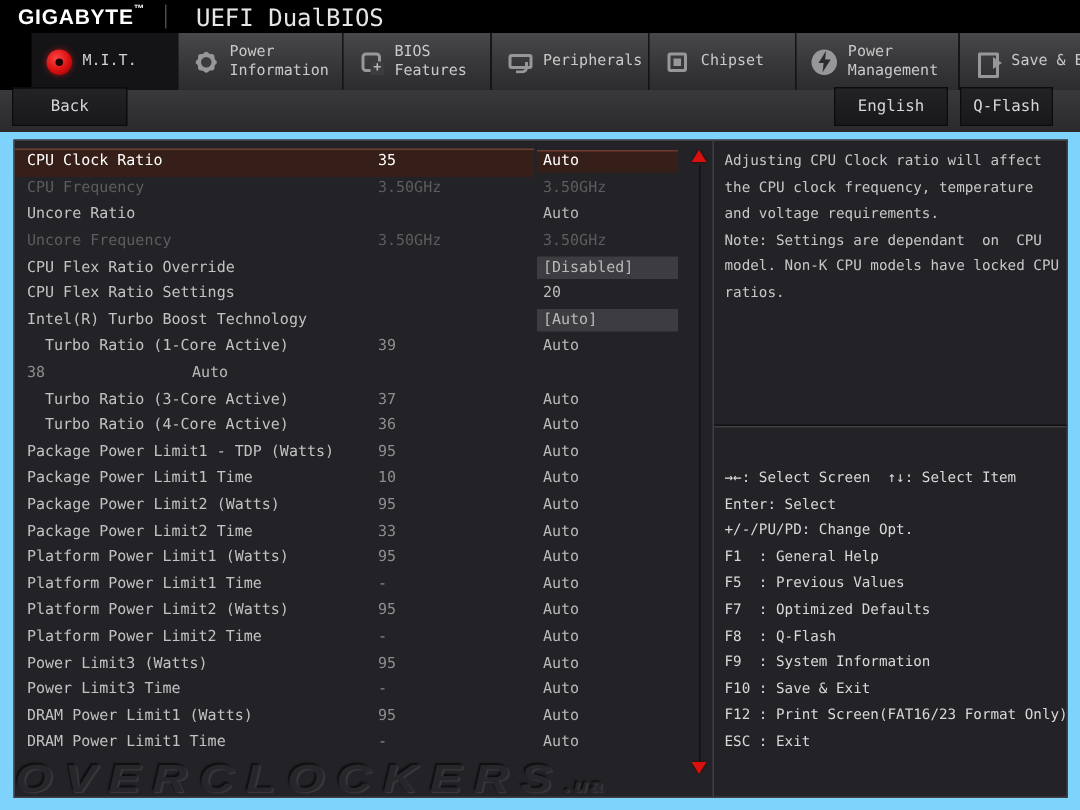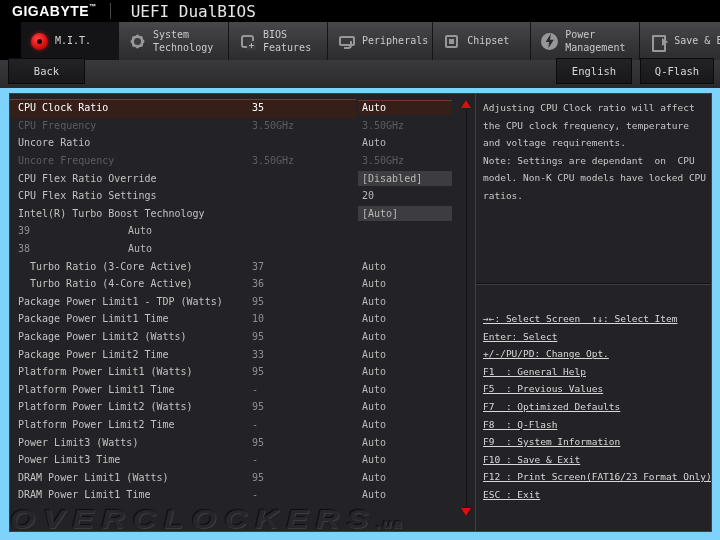--- a/index.html
+++ b/index.html
@@ -53,21 +53,21 @@
   .exit-icon::after { content:''; position:absolute; right:-1px; top:5px; width:0; height:0;
                       border-left:6px solid #97979a; border-top:4px solid transparent; border-bottom:4px solid transparent; }
 
   
   .subbar { position:relative; height:28px; background:linear-gradient(#39393c,#2a2a2d); }
   .btn { position:absolute; top:-2px; height:26px; background:linear-gradient(#232326,#18181b);
          border:1px solid #0b0b0d; color:#d6d6d8; font-family:inherit; font-size:10.5px;
          text-align:center; cursor:pointer; }
   .btn-back   { left:8px;   width:77px; }
   .btn-lang   { left:556px; width:76px; }
-  .btn-qflash { left:640px; width:74px; }
+  .btn-qflash { left:640px; width:62px; }
 
   
   .content { position:absolute; top:88px; left:0; width:720px; height:452px; background:#7dd3fc; }
   .panel { position:absolute; top:5px; left:9px; width:703px; height:439px;
            background:#232327; border:1px solid #404044; display:flex; }
 
   .list { width:465px; padding-top:5px; position:relative; }
   .row { position:relative; height:17.6px; display:flex; align-items:center;
          font-size:10px; padding-left:8px; cursor:pointer; }
   .row > span { position:relative; z-index:1; }
@@ -99,21 +99,21 @@
                color:#27272b; text-shadow:1px 1px 1px #3d3d42, -1px -1px 1px #0f0f12;
                transform:scaleY(.82); transform-origin:left top; white-space:nowrap; }
   .watermark .suffix { font-size:15px; letter-spacing:2px; }
 
   
   .helppanel { width:236px; border-left:1px solid #404044; display:flex; flex-direction:column; }
   .helptext { height:189px; padding:5px 6px 0 7px; font-size:9.5px; color:#c7c7c9; }
   .hline { height:17.6px; line-height:17.6px; white-space:pre; }
   .hotkeys { flex:1; padding:26px 4px 0 7px; border-top:1px solid #121214;
              box-shadow:inset 0 1px 0 #3f3f43; font-size:9.5px; color:#d8d8da; overflow:hidden; }
-  .kline { height:17.6px; line-height:17.6px; white-space:pre;text-decoration:underline; }
+  .kline { height:17.6px; line-height:17.6px; white-space:pre; }
 </style>
 </head>
 <body>
 
 <div class="screen">
 
   <header class="topbar">
     <span class="brand"><span>GIGABYTE</span><sup>™</sup></span>
     <span class="logo-divider"></span>
     <span class="product">UEFI DualBIOS</span>
@@ -125,21 +125,21 @@
         <span class="icon gauge-icon">
           <i></i>
         </span>
         <span class="tab-label">M.I.T.</span>
       </div>
 
       <div class="tab">
         <span class="icon gear-icon">
           <i></i>
         </span>
-        <span class="tab-label">System Technology</span>
+        <span class="tab-label">Power Information</span>
       </div>
 
       <div class="tab">
         <span class="icon bios-icon">
           <i></i>
         </span>
         <span class="tab-label">BIOS Features</span>
       </div>
 
       <div class="tab">
@@ -232,20 +232,21 @@
 
           <div class="row boxed">
             <span class="label">Intel(R) Turbo Boost Technology</span>
             <span class="mid"></span>
             <span class="val">
               <span class="val-box">[Auto]</span>
             </span>
           </div>
 
           <div class="row indent">
+            <span class="label">Turbo Ratio (1-Core Active)</span>
             <span class="mid">39</span>
             <span class="val">
               <span class="val-box">Auto</span>
             </span>
           </div>
 
           <div class="row indent">
             <span class="mid">38</span>
             <span class="val">
               <span class="val-box">Auto</span>

